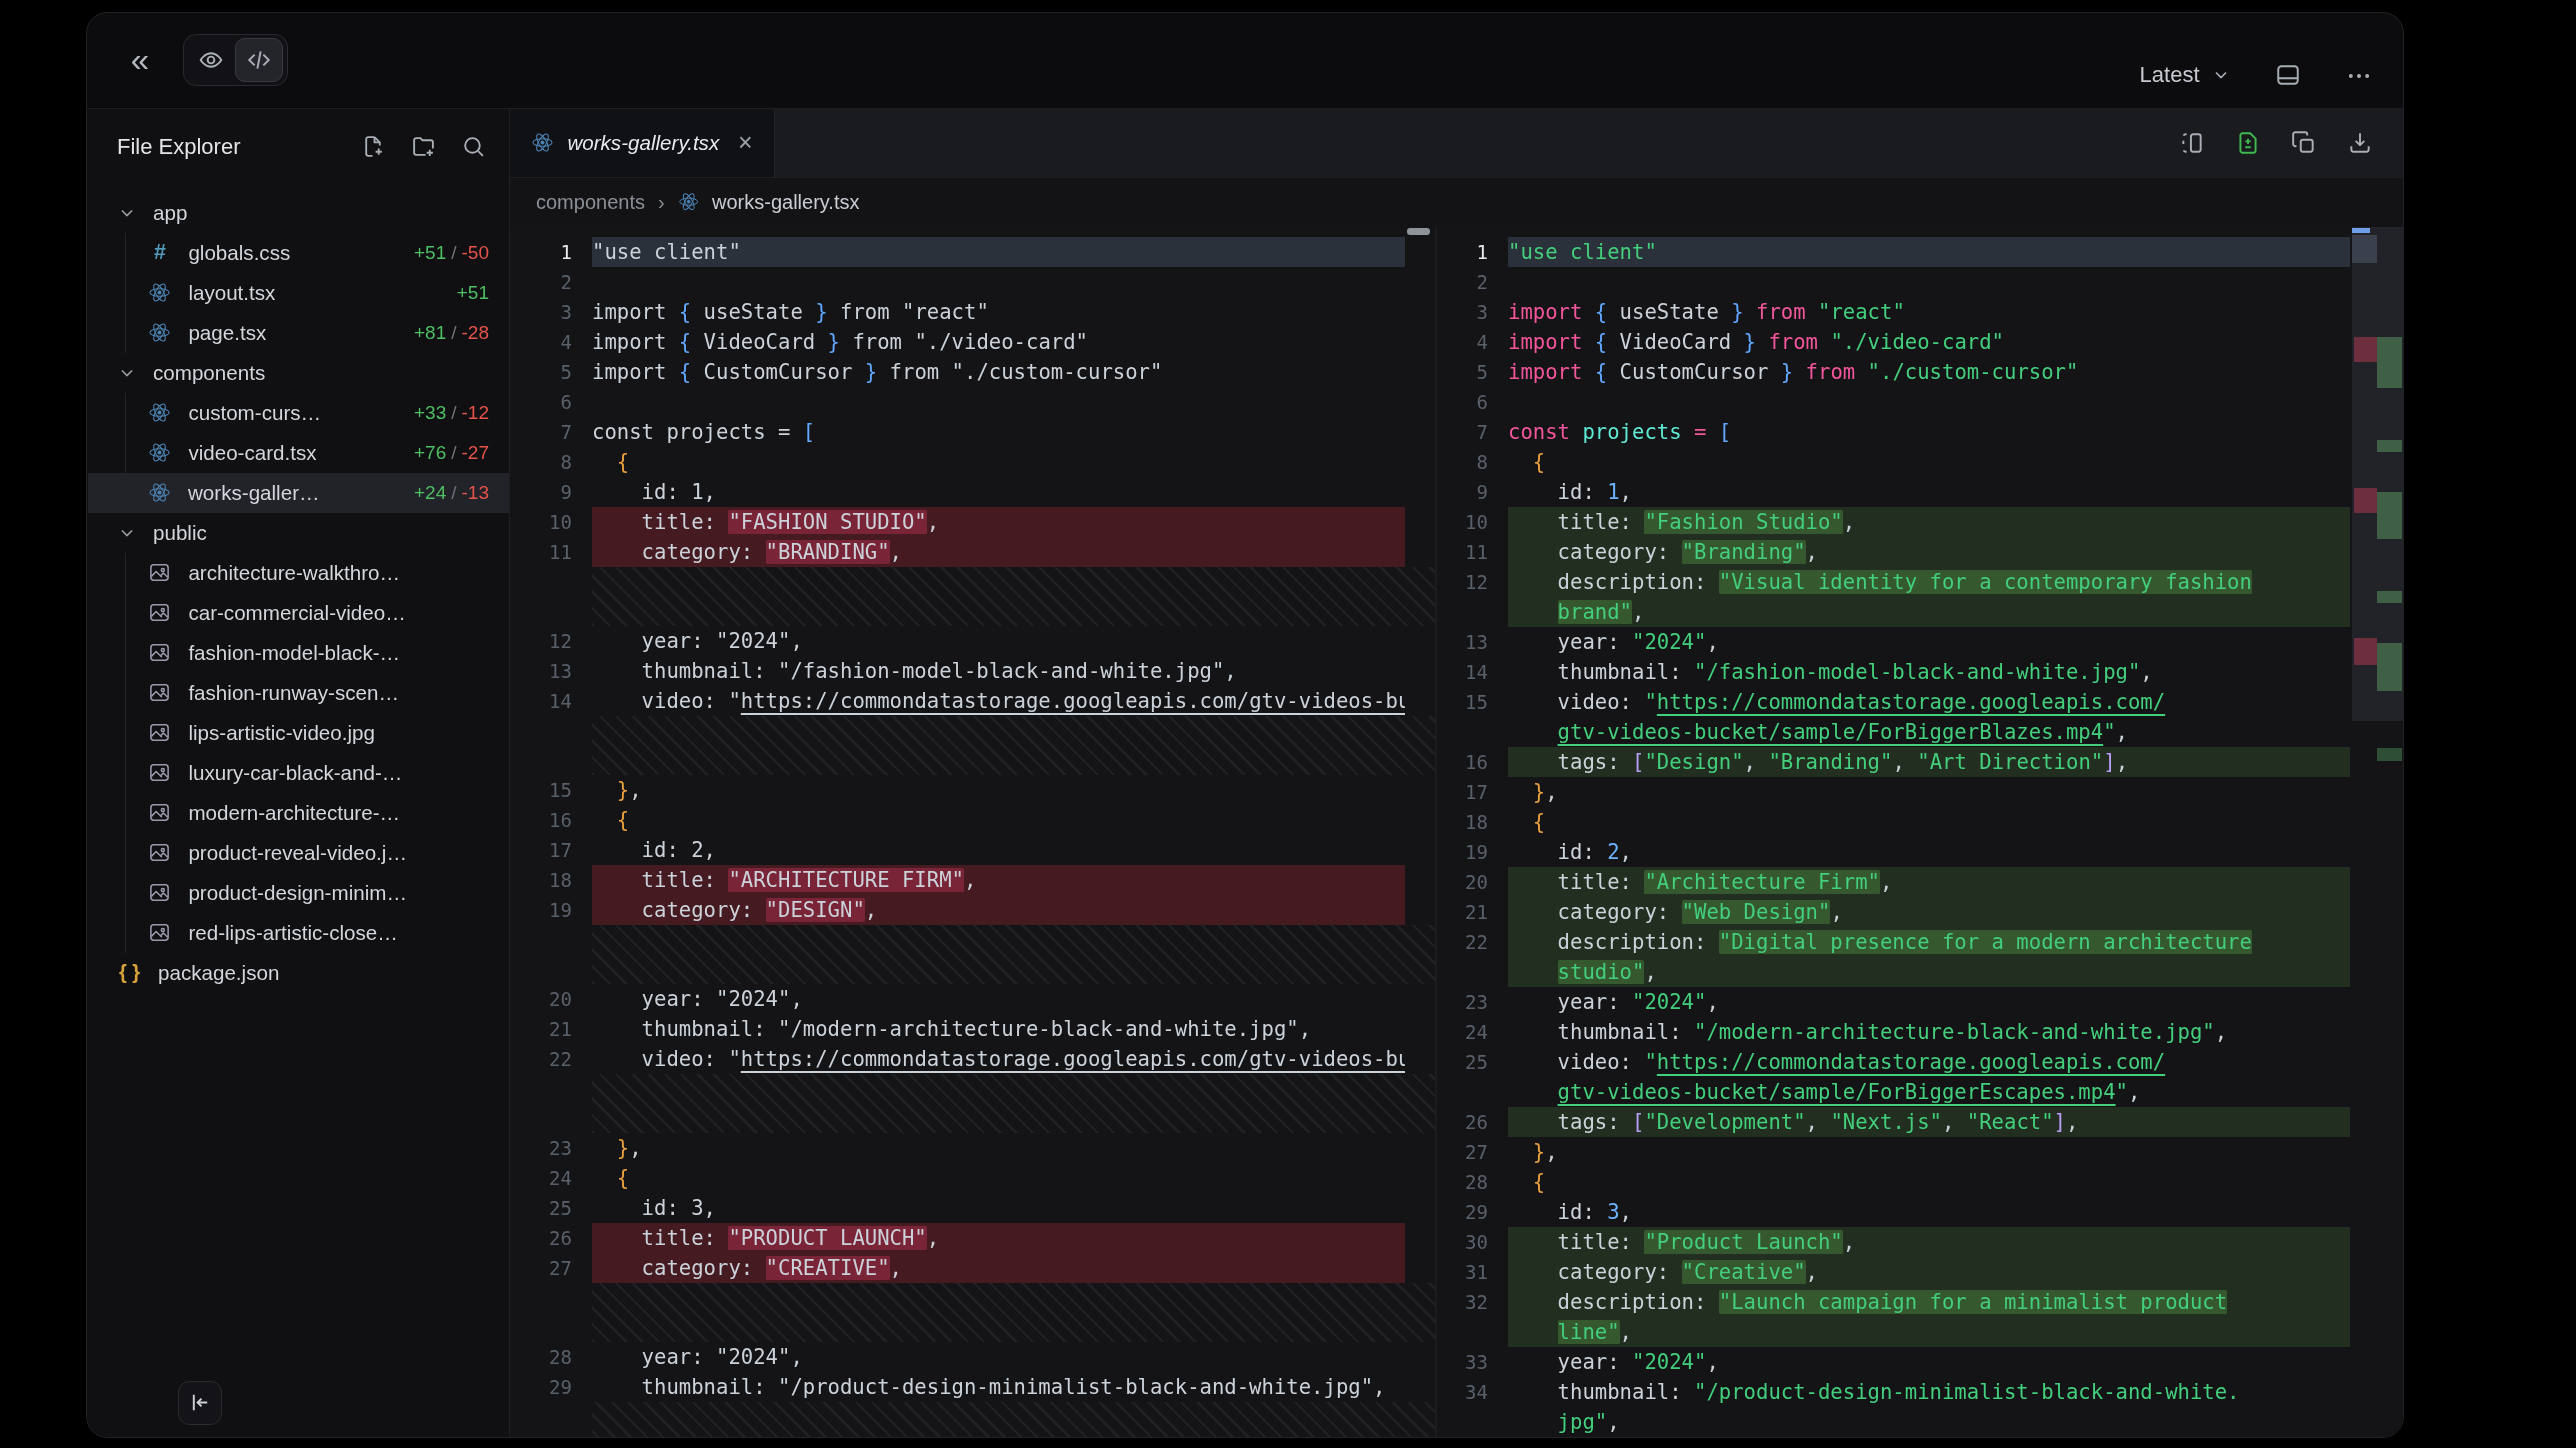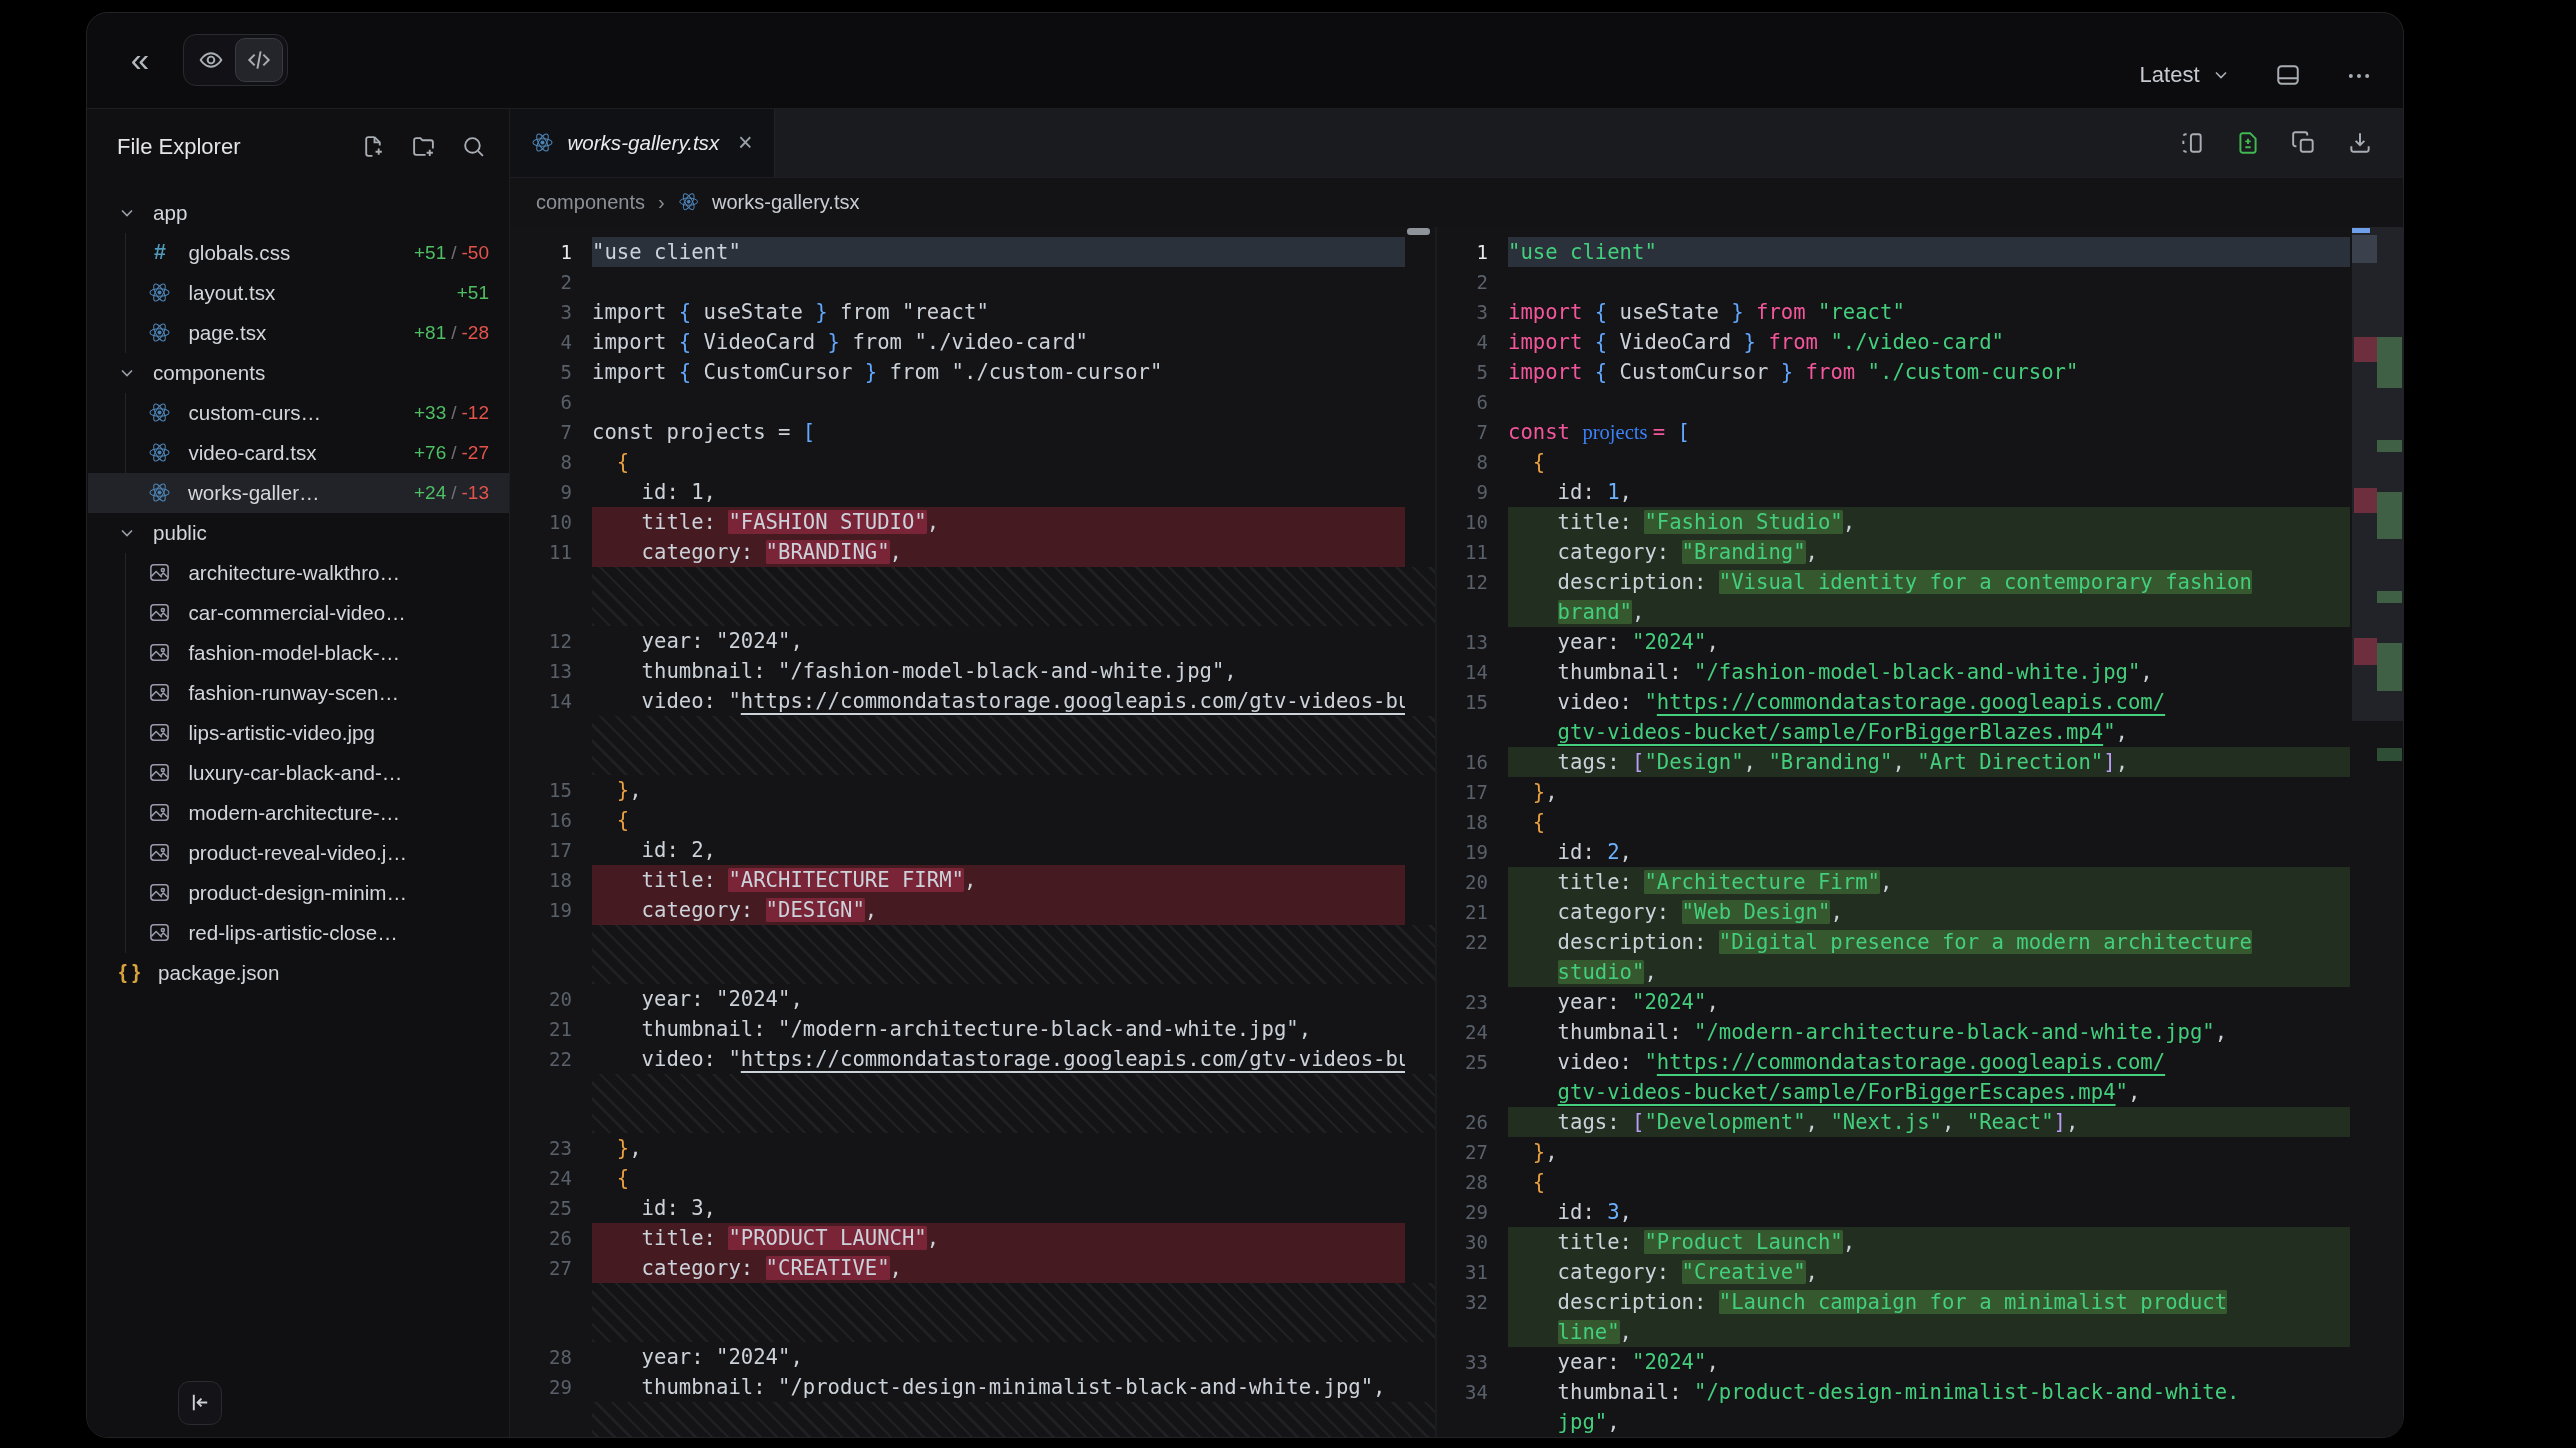--- a/index.html
+++ b/index.html
@@ -64,21 +64,21 @@
   .gut { flex:0 0 82px; padding-right:20px; text-align:right; color:#59606a; font-size:19px; }
   .pright .gut { flex:0 0 71px; }
   .cod { flex:1; white-space:pre; overflow:hidden; color:#ccd2d9; }
   .pleft .cod { margin-right:30px; }
   .pright .cod { margin-right:53px; }
   .r-sel .cod { background:#2b313b; }
   .r-sel .gut { color:#e8eaee; }
   .r-del .cod { background:#451a21; }
   .r-add .cod { background:#222f20; }
   .sp { background:repeating-linear-gradient(45deg,#1f2024 0 2.5px,#141417 2.5px 11.5px); margin-left:82px; }
-  .t-s { color:#43cf7c; } .t-k { color:#f3569b; } .t-n { color:#6cb3ff; } .t-v { color:#3b82f6;font-family:Liberation Serif, serif; }
+  .t-s { color:#43cf7c; } .t-k { color:#f3569b; } .t-n { color:#6cb3ff; } .t-v { color:#5eead4; }
   .t-b1 { color:#62a8ff; } .t-b2 { color:#eba13f; } .t-b3 { color:#bb9df7; }
   .t-lk { text-decoration:underline; text-underline-offset:5px; }
   .t-dw { background:#7a2438; border-radius:1.6px; }
   .t-aw { background:#35582f; border-radius:1.6px; }
   .lscroll-thumb { position:absolute; top:1.6px; right:5px; width:23px; height:6.6px;
     background:#8f949b; border-radius:3.3px; }
   .ruler { position:absolute; right:0; top:0; bottom:0; width:51px; }
   .ruler-thumb { position:absolute; top:0; left:0; right:0; background:#222329; }
   .mark { position:absolute; }
   .m-del { left:1.6px; width:23px; background:#6d2f3d; }

